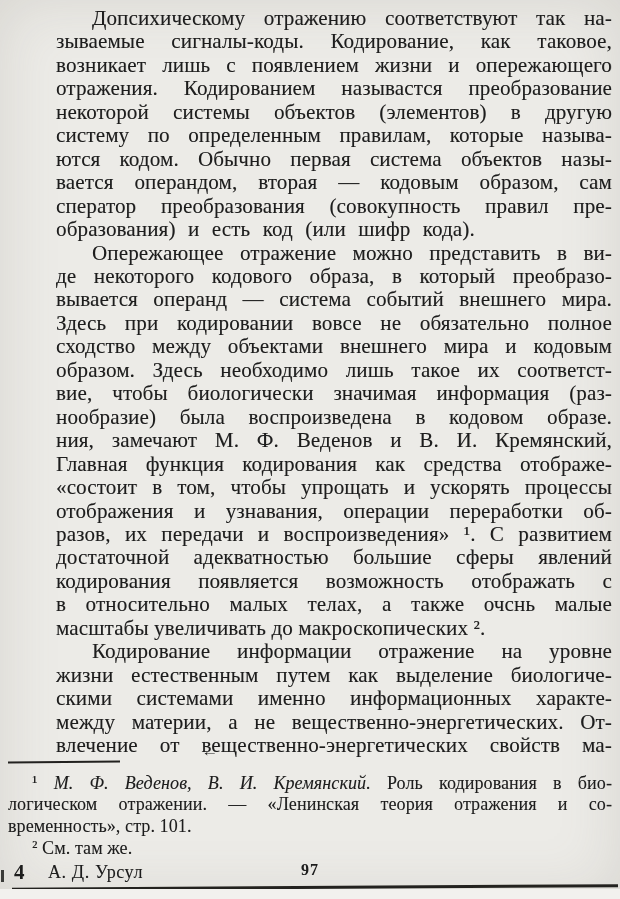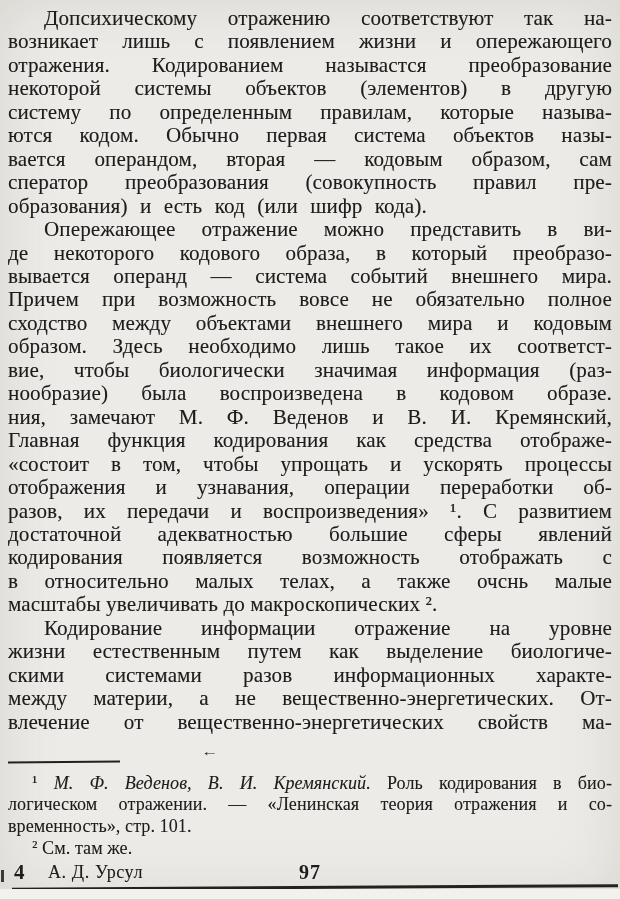--- a/index.html
+++ b/index.html
@@ -14,20 +14,21 @@
   }
   .body-text{
     position:absolute;left:8px;top:7px;width:604px;
   }
   .bline{
     font-size:21px;
     line-height:23.45px;
     letter-spacing:0.15px;
     white-space:nowrap;
     text-shadow:0.3px 0.3px 0 rgba(25,25,25,0.35);
+    margin-left:48px;
   }
   .bline.just{
     white-space:normal;
     text-align:justify;
     text-align-last:justify;
   }
   .bline.indent{ text-indent:36px; }
   .bline.wide{ word-spacing:7px; }
 
   .footnote-rule{
@@ -67,21 +68,21 @@
   }
   .footer-author{
     position:absolute;left:48px;top:2px;
     font-size:18px;letter-spacing:0.6px;
     text-shadow:0.25px 0.25px 0 rgba(25,25,25,0.3);
     text-align:center;
   }
   .page-number{
     position:absolute;left:285px;top:1px;width:50px;
     text-align:center;
-    font-size:20px;font-weight:bold;letter-spacing:1px;
+    font-size:16px;font-weight:bold;letter-spacing:1px;
   }
   .bottom-edge-line{
     position:absolute;left:12px;top:886px;
     width:606px;height:2.6px;background:#23221f;
     transform:rotate(-0.35deg);
   }
   .below-edge{
     position:absolute;left:0;top:889px;width:620px;height:10px;
     background:#f2f1ee;
   }
@@ -91,48 +92,49 @@
     transform:scaleX(1.3);
   }
 </style>
 </head>
 <body>
 
 <div class="page">
 
   <div class="body-text">
       <div class="bline just indent">Допсихическому отражению соответствуют так на-</div>
+      <div class="bline just">зываемые сигналы-коды. Кодирование, как таковое,</div>
       <div class="bline just">возникает лишь с появлением жизни и опережающего</div>
       <div class="bline just">отражения. Кодированием называстся преобразование</div>
       <div class="bline just">некоторой системы объектов (элементов) в другую</div>
       <div class="bline just">систему по определенным правилам, которые называ-</div>
       <div class="bline just">ются кодом. Обычно первая система объектов назы-</div>
       <div class="bline just">вается операндом, вторая — кодовым образом, сам</div>
       <div class="bline just">сператор преобразования (совокупность правил пре-</div>
       <div class="bline wide">образования) и есть код (или шифр кода).</div>
       <div class="bline just indent">Опережающее отражение можно представить в ви-</div>
       <div class="bline just">де некоторого кодового образа, в который преобразо-</div>
       <div class="bline just">вывается операнд — система событий внешнего мира.</div>
-      <div class="bline just">Причем при возможность вовсе не обязательно полное</div>
+      <div class="bline just">Здесь при кодировании вовсе не обязательно полное</div>
       <div class="bline just">сходство между объектами внешнего мира и кодовым</div>
       <div class="bline just">образом. Здесь необходимо лишь такое их соответст-</div>
       <div class="bline just">вие, чтобы биологически значимая информация (раз-</div>
       <div class="bline just">нообразие) была воспроизведена в кодовом образе.</div>
       <div class="bline just">ния, замечают М. Ф. Веденов и В. И. Кремянский,</div>
       <div class="bline just">Главная функция кодирования как средства отображе-</div>
       <div class="bline just">«состоит в том, чтобы упрощать и ускорять процессы</div>
       <div class="bline just">отображения и узнавания, операции переработки об-</div>
       <div class="bline just">разов, их передачи и воспроизведения» ¹. С развитием</div>
       <div class="bline just">достаточной адекватностью большие сферы явлений</div>
       <div class="bline just">кодирования появляется возможность отображать с</div>
       <div class="bline just">в относительно малых телах, а также очснь малые</div>
       <div class="bline">масштабы увеличивать до макроскопических ².</div>
       <div class="bline just indent">Кодирование информации отражение на уровне</div>
       <div class="bline just">жизни естественным путем как выделение биологиче-</div>
-      <div class="bline just">скими системами разов информационных характе-</div>
+      <div class="bline just">скими системами именно информационных характе-</div>
       <div class="bline just">между материи, а не вещественно-энергетических. От-</div>
       <div class="bline just">влечение от вещественно-энергетических свойств ма-</div>
     </div>
 
   <span class="arrow-artifact">←</span>
 
   <div class="footnote-rule"></div>
 
   <div class="footnotes">
       <div class="fline just indent"><span class="fmark">¹ </span><i>М. Ф. Веденов, В. И. Кремянский. </i>Роль кодирования в био-</div>

